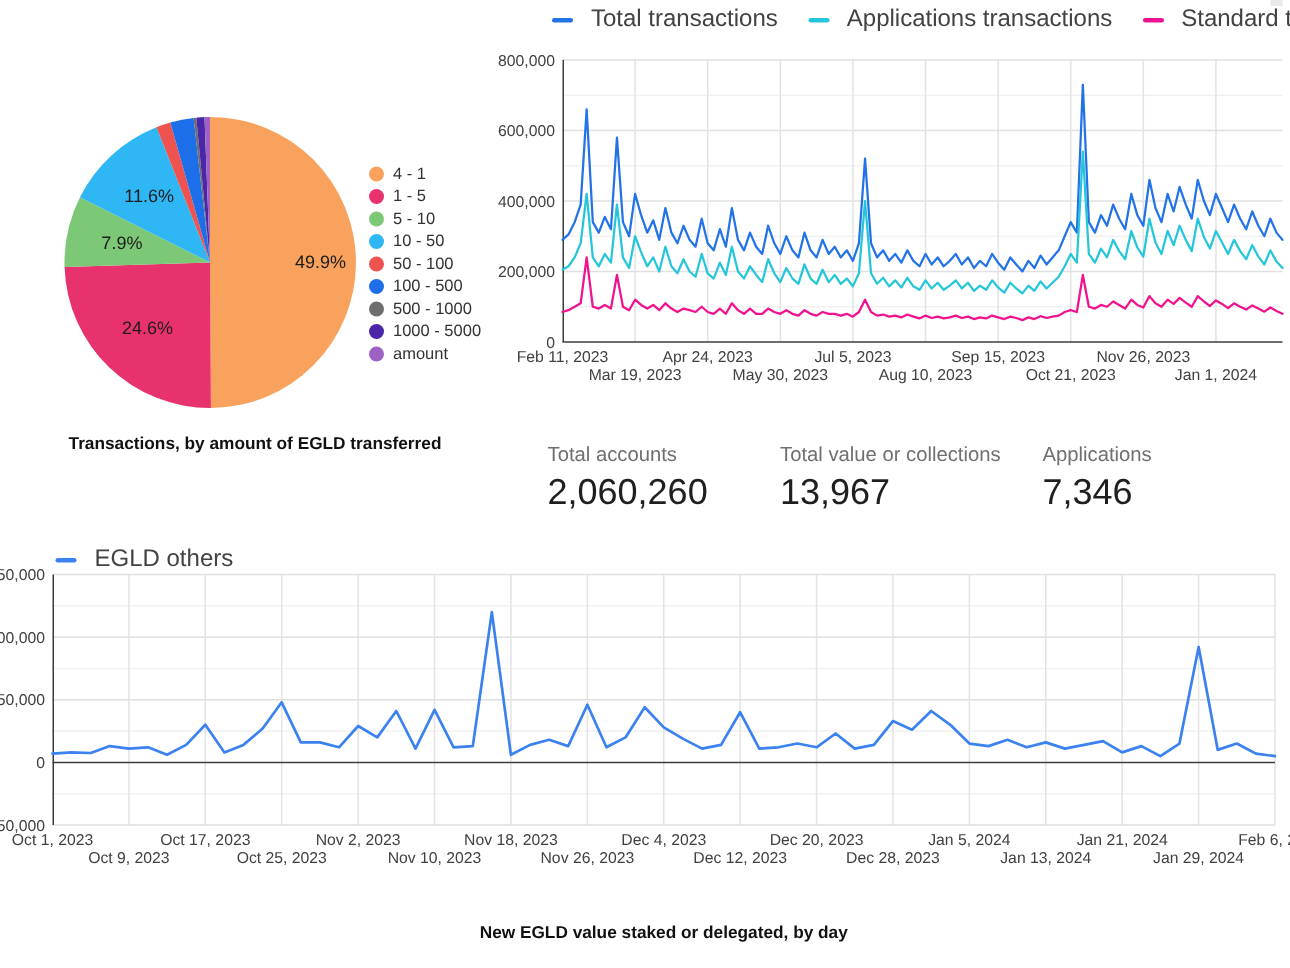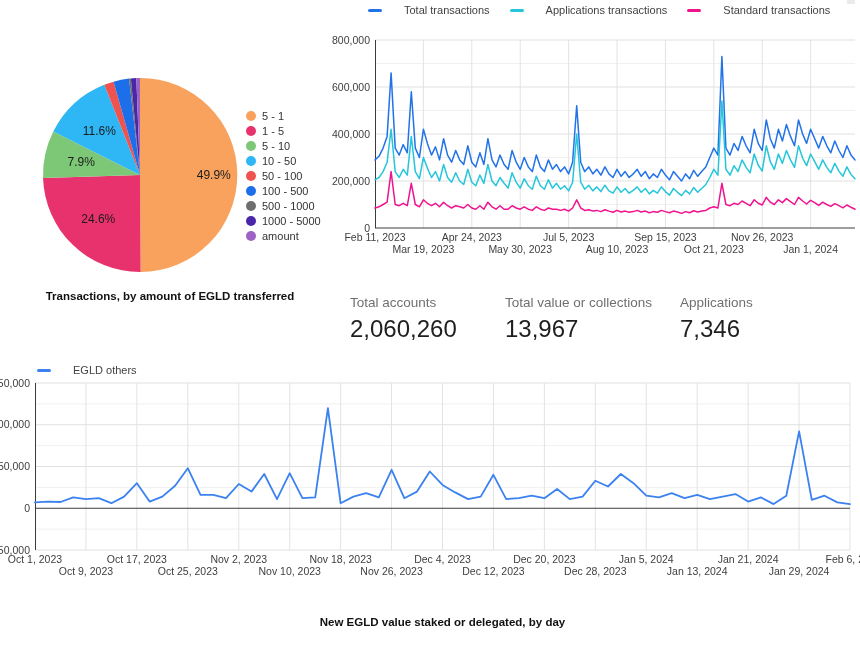--- a/index.html
+++ b/index.html
@@ -4,26 +4,26 @@
 <style>
   html,body{margin:0;padding:0;background:#fff;}
   .canvas{position:relative;width:860px;height:645px;background:#fff;
           font-family:"Liberation Sans",sans-serif;overflow:hidden;}
   .plot{position:absolute;}
   .plot svg{overflow:visible;display:block;}
   .tick{font-size:10.5px;fill:#404040;font-family:"Liberation Sans",sans-serif;}
   .chart-title{position:absolute;font-size:11.5px;font-weight:bold;color:#111;
                text-align:center;white-space:nowrap;}
   .legend-row{position:absolute;display:flex;align-items:center;gap:20px;}
-  .legend-item{display:flex;align-items:center;gap:22px;font-size:11px;color:#424242;white-space:nowrap;}
+  .legend-item{display:flex;align-items:center;gap:12px;font-size:16px;color:#424242;white-space:nowrap;}
   .legend-line{width:14px;height:3px;border-radius:2px;flex:0 0 auto;}
   .pie-legend{position:absolute;display:flex;flex-direction:column;gap:3px;}
   .pie-legend .legend-item{gap:6px;font-size:11px;color:#333;}
   .legend-dot{width:10px;height:10px;border-radius:50%;flex:0 0 auto;}
-  .stat{position:absolute;}
+  .stat{position:absolute;margin-left:15px;}
   .stat-label{font-size:13.5px;color:#6f6f6f;white-space:nowrap;}
   .stat-value{font-size:24px;color:#1f1f1f;margin-top:5px;white-space:nowrap;}
   .pie-label{font-size:12px;fill:#1c1c1c;font-family:"Liberation Sans",sans-serif;}
 </style>
 </head>
 <body>
 
 <div class="canvas">
 
   <div style="position:absolute;right:5px;top:0;width:8px;height:4px;background:#d9d9d9;opacity:.55;"></div>
@@ -41,21 +41,21 @@
         <path d="M 97 97 L 61.29 6.81 A 97 97 0 0 1 70.52 3.68 Z" fill="#EF5350"></path>
         <path d="M 97 97 L 70.52 3.68 A 97 97 0 0 1 86.05 0.62 Z" fill="#1C6FE8"></path>
         <path d="M 97 97 L 86.05 0.62 A 97 97 0 0 1 87.87 0.43 Z" fill="#6E6E6E"></path>
         <path d="M 97 97 L 87.87 0.43 A 97 97 0 0 1 93.34 0.07 Z" fill="#4A27A8"></path>
         <path d="M 97 97 L 93.34 0.07 A 97 97 0 0 1 97.00 0.00 Z" fill="#9D62C4"></path>
       </svg>
     </div>
   <div id="pie-legend" class="pie-legend" style="left:246px;top:110px;">
       <div class="legend-item">
         <span class="legend-dot" style="background: rgb(248, 162, 93);"></span>
-        <span>5 - 1</span>
+        <span>4 - 1</span>
       </div>
       <div class="legend-item">
         <span class="legend-dot" style="background: rgb(232, 50, 110);"></span>
         <span>1 - 5</span>
       </div>
       <div class="legend-item">
         <span class="legend-dot" style="background: rgb(125, 200, 118);"></span>
         <span>5 - 10</span>
       </div>
       <div class="legend-item">

